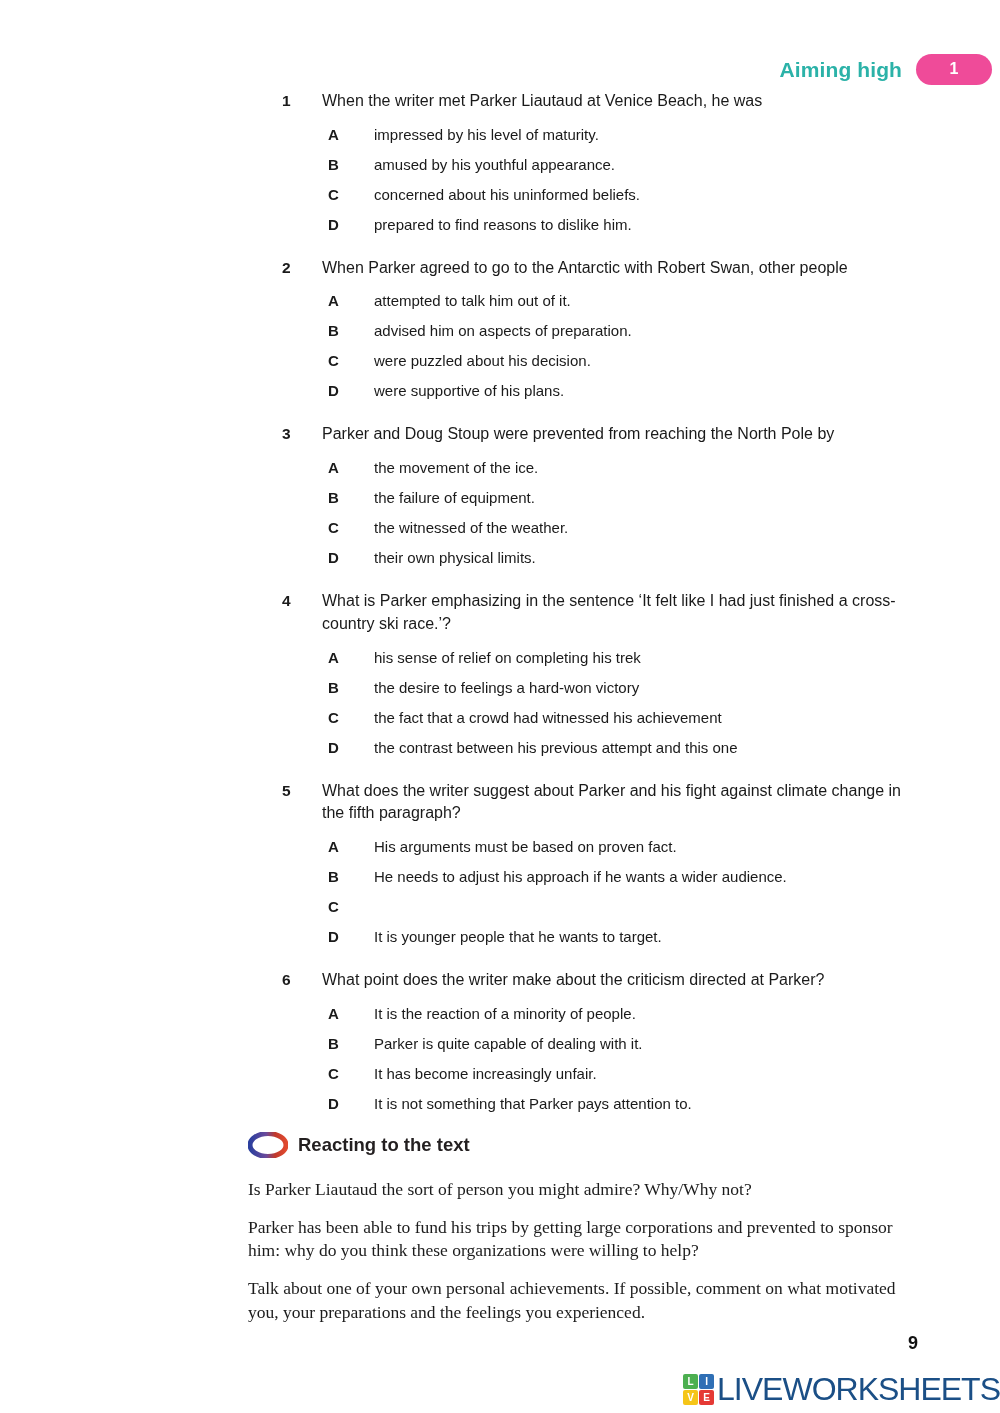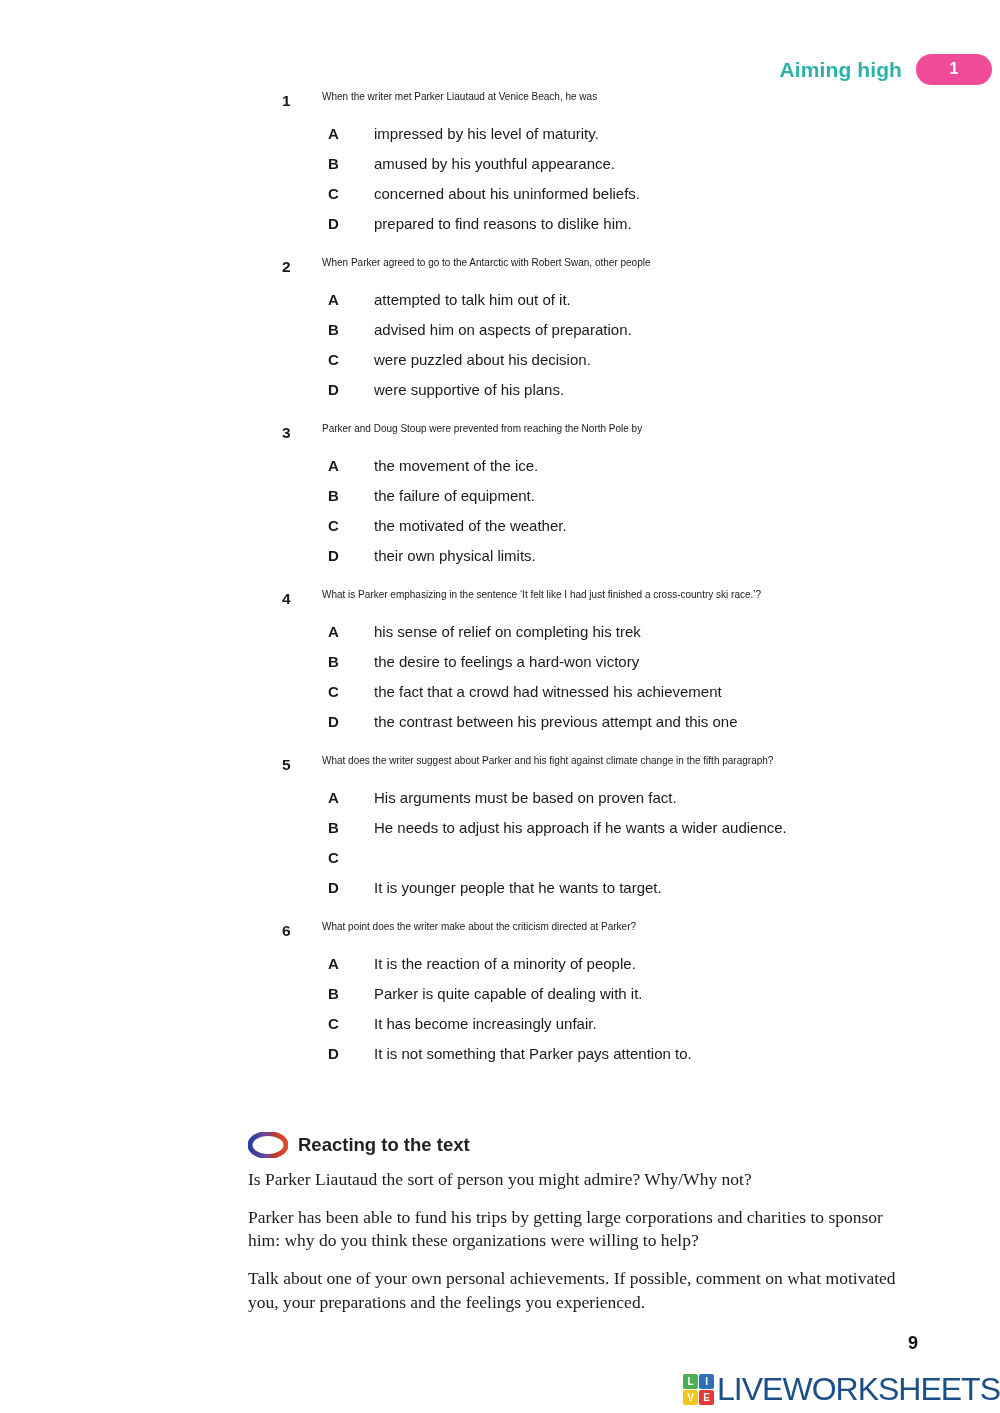--- a/index.html
+++ b/index.html
@@ -70,21 +70,21 @@
   }
   .q-number {
     width: 40px;
     flex: 0 0 40px;
     font-size: 15.5px;
     font-weight: bold;
     line-height: 1.42;
   }
   .q-text {
     flex: 1;
-    font-size: 10px;
+    font-size: 16px;
     line-height: 1.42;
     font-weight: 500;
   }
   .q-options {
     margin: 0;
     padding: 0;
     list-style: none;
   }
   .q-option {
     display: flex;
@@ -109,21 +109,21 @@
   
   .reacting {
     position: absolute;
     top: 1132px;
     left: 248px;
     width: 660px;
   }
   .reacting-head {
     display: flex;
     align-items: center;
-    margin-bottom: 10px;
+    margin-bottom: 20px;
   }
   .react-icon {
     width: 40px;
     height: 26px;
     flex: 0 0 40px;
     margin-right: 10px;
     display: block;
   }
   .reacting-title {
     font-size: 18.5px;
@@ -257,21 +257,21 @@
       <li class="q-option">
         <span class="opt-letter">A</span>
         <span class="opt-text">the movement of the ice.</span>
       </li>
       <li class="q-option">
         <span class="opt-letter">B</span>
         <span class="opt-text">the failure of equipment.</span>
       </li>
       <li class="q-option">
         <span class="opt-letter">C</span>
-        <span class="opt-text">the motivated of the weather.</span>
+        <span class="opt-text">the witnessed of the weather.</span>
       </li>
       <li class="q-option">
         <span class="opt-letter">D</span>
         <span class="opt-text">their own physical limits.</span>
       </li>
     </ul>
   </div>
 
   <div class="question-block">
     <div class="q-stem">
@@ -359,21 +359,21 @@
           <stop offset="70%" stop-color="#c0392b"></stop>
           <stop offset="100%" stop-color="#e04a2f"></stop>
         </linearGradient>
       </defs>
       <ellipse cx="20" cy="13" rx="18" ry="11.5" fill="none" stroke="url(#ringGrad)" stroke-width="5"></ellipse>
     </svg>
     <div class="reacting-title">Reacting to the text</div>
   </div>
   <div class="reacting-body">
     <p>Is Parker Liautaud the sort of person you might admire?  Why/Why not?</p>
-    <p>Parker has been able to fund his trips by getting large corporations and charities to sponsor him: why do you think these organizations were willing to help?</p>
+    <p>Parker has been able to fund his trips by getting large corporations and prevented to sponsor him: why do you think these organizations were willing to help?</p>
     <p>Talk about one of your own personal achievements. If possible, comment on what motivated you, your preparations and the feelings you experienced.</p>
   </div>
 </div>
 
 <div class="page-number">9</div>
 
 <div class="lw-logo">
   <div class="lw-tiles">
     <span class="lw-tile t-l">L</span>
     <span class="lw-tile t-i">I</span>

